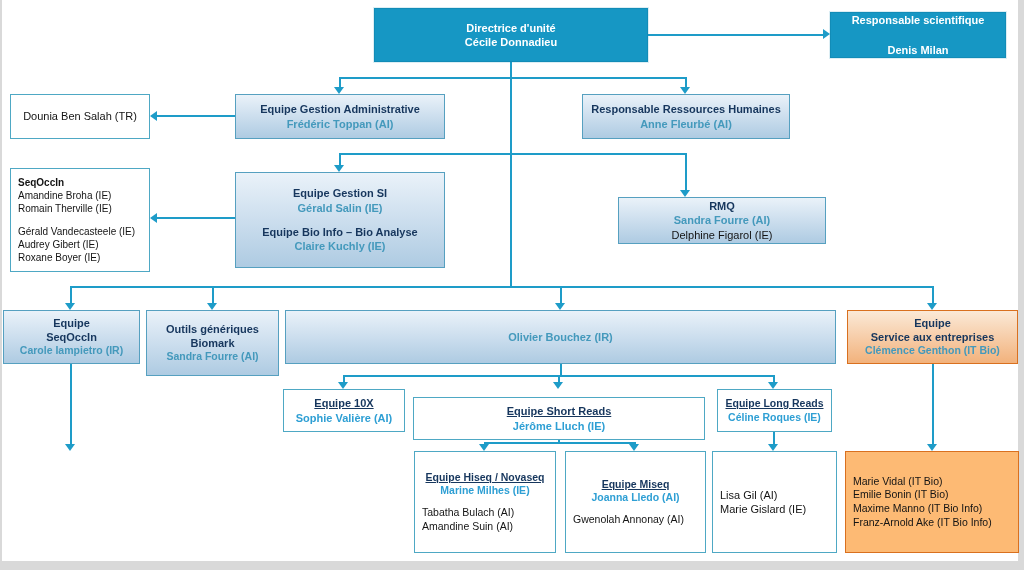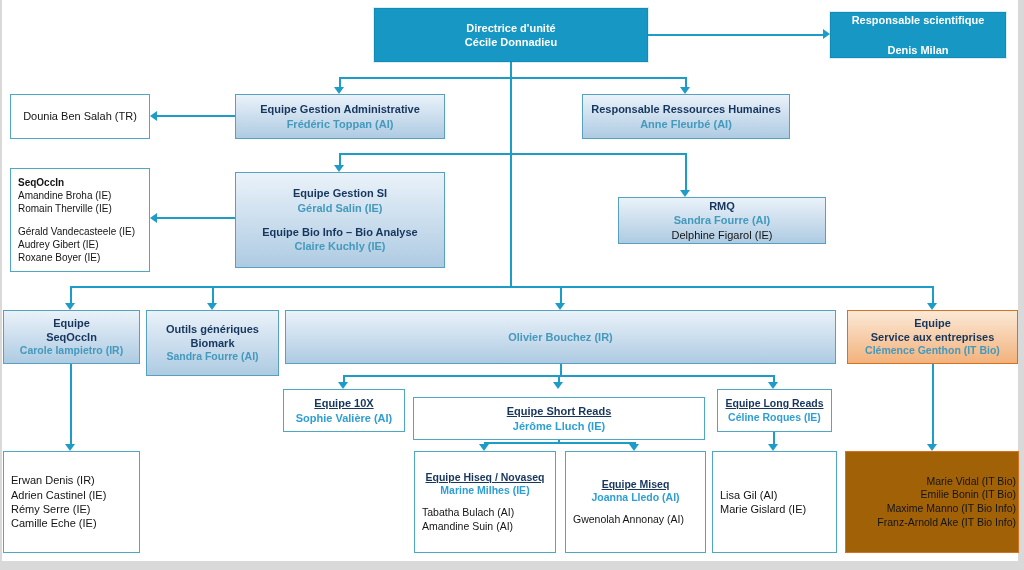--- a/index.html
+++ b/index.html
@@ -11,21 +11,21 @@
   .box{
     position:absolute;box-sizing:border-box;display:flex;flex-direction:column;
     justify-content:center;text-align:center;font-size:11px;line-height:1.3;
   }
   .solid{background:#1697c4;color:#ffffff;border:1px solid #128cb7;box-shadow:0 0 0 1px rgba(18,140,183,.15);}
   .solid .title{font-weight:700;}
   .solid .name{font-weight:700;}
   .lightbox{background:linear-gradient(180deg,#eaf2f9 0%,#cfe0ef 45%,#aecbe2 100%);border:1.5px solid #56a0c0;}
   .whitebox{background:#ffffff;border:1.5px solid #4ea8c4;}
   .orangegrad{background:linear-gradient(180deg,#fbe9d7 0%,#f6c violet 0,#f2b27c 100%);border:1.5px solid #d9701f;}
-  .whiteorange{background:#a16207;border:1.5px solid #d9701f;align-items:flex-end;}
+  .whiteorange{background:#fdba74;border:1.5px solid #d9701f;}
   .t-navy{color:#16365d;font-weight:700;white-space:pre-line;}
   .t-name{color:#4499bc;font-weight:700;}
   .t-blue{color:#2e9fd4;font-weight:700;}
   .t-black{color:#141414;}
   .u{text-decoration:underline;}
   .small{font-size:10.5px;}
   .xs{font-size:10px;}
   .left{text-align:left;padding-left:7px;padding-right:2px;}
   .gap8{height:8px;}
   .gap10{height:10px;}
@@ -181,26 +181,20 @@
   <div class="box whitebox" style="left:413px;top:389px;width:292px;height:43px;margin-top:8px;">
     <div class="t-navy u">Equipe Short Reads</div>
     <div class="t-blue">Jérôme Lluch (IE)</div>
   </div>
 
   <div class="box whitebox small" style="left:717px;top:389px;width:115px;height:43px;">
     <div class="t-navy u">Equipe Long Reads</div>
     <div class="t-blue">Céline Roques (IE)</div>
   </div>
 
-  <div class="box whitebox left" style="left:3px;top:451px;width:137px;height:102px;">
-    <div class="t-black">Erwan Denis (IR)</div>
-    <div class="t-black">Adrien Castinel (IE)</div>
-    <div class="t-black">Rémy Serre (IE)</div>
-    <div class="t-black">Camille Eche (IE)</div>
-  </div>
 
   <div class="box whitebox small" style="left:565px;top:451px;width:141px;height:102px;">
     <div class="t-navy u">Equipe Miseq</div>
     <div class="t-blue">Joanna Lledo (AI)</div>
     <div class="gap8"></div>
     <div class="t-black left">Gwenolah Annonay (AI)</div>
   </div>
 
   <div class="box whitebox small" style="left:414px;top:451px;width:142px;height:102px;">
     <div class="t-navy u">Equipe Hiseq / Novaseq</div>

